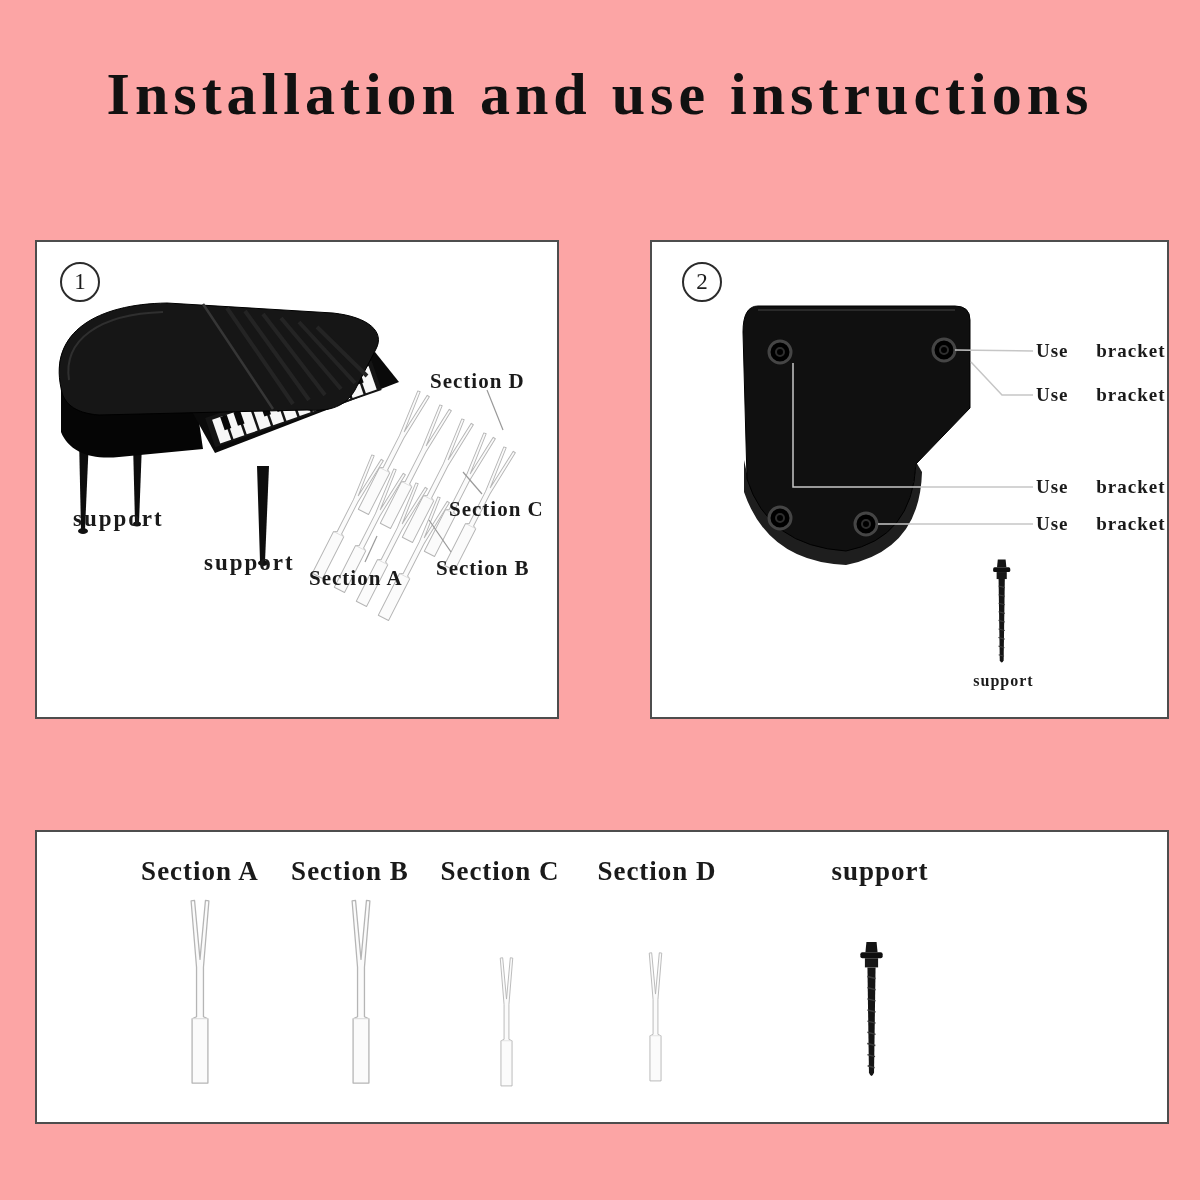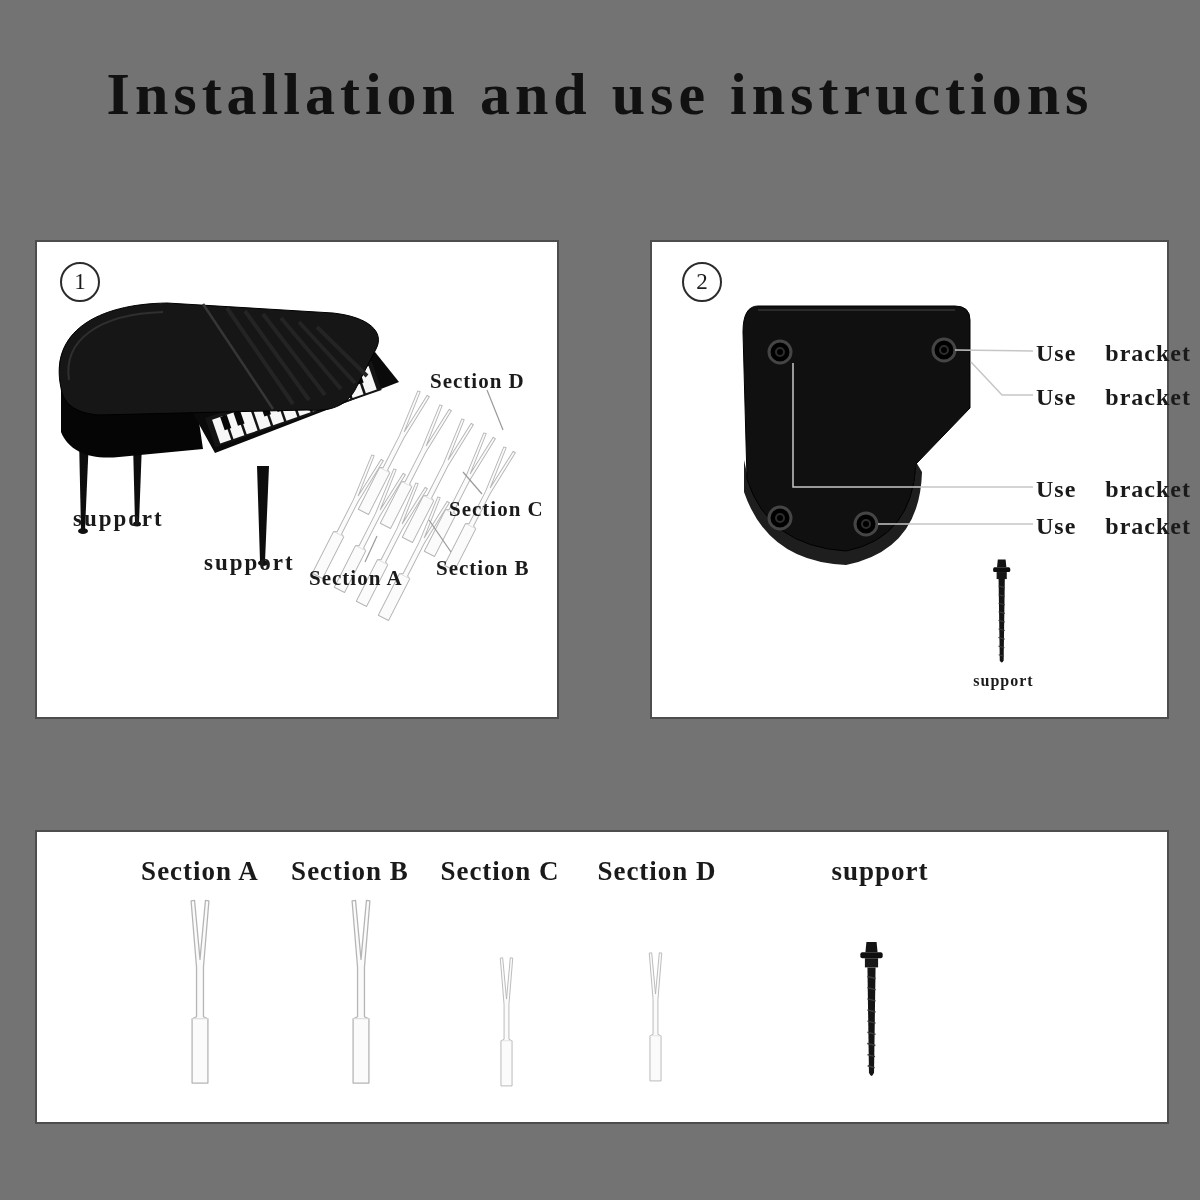--- a/index.html
+++ b/index.html
@@ -1,38 +1,38 @@
 <!DOCTYPE html>
 <html><head>
 <meta charset="utf-8">
 <style>
   html,body { margin:0; padding:0; background:#fff; }
   .page {
-    position:relative; width:1200px; height:1200px; background:#737373;
+    position:relative; width:1200px; height:1200px; background:#fca5a5;
     font-family:"Liberation Serif", serif; overflow:hidden; color:#141414;
   }
   .abs { position:absolute; }
   .title {
     position:absolute; top:60px; left:0; width:1200px; text-align:center;
     font-size:60px; font-weight:bold; letter-spacing:5px; color:#111;
     white-space:nowrap;
   }
   .panel { position:absolute; border:2px solid #4d4d4d; background:#fff; }
   .panel-1 { left:35px;  top:240px; width:520px;  height:475px; }
   .panel-2 { left:650px; top:240px; width:515px;  height:475px; }
   .panel-bottom { left:35px; top:830px; width:1130px; height:290px; }
   .num-circle {
     position:absolute; width:36px; height:36px; border:2px solid #2b2b2b;
     border-radius:50%; display:flex; align-items:center; justify-content:center;
     font-size:23px; color:#1d1d1d; background:#fff;
   }
   .lbl { position:absolute; font-weight:bold; color:#1a1a1a; white-space:nowrap; letter-spacing:1px; }
   .lbl-sm  { font-size:21px; }
   .lbl-sup { font-size:23px; letter-spacing:2px; }
-  .lbl-ub  { font-size:24px; word-spacing:22px; }
+  .lbl-ub  { font-size:19px; word-spacing:22px; }
   .lbl-hd  { font-size:27px; width:140px; text-align:center; }
   .lbl-sup2{ font-size:16px; width:95px; text-align:center; letter-spacing:1px; }
 </style>
 </head>
 <body>
 
 <div class="page">
 
   <svg width="0" height="0" style="position:absolute" aria-hidden="true">
     <defs>

